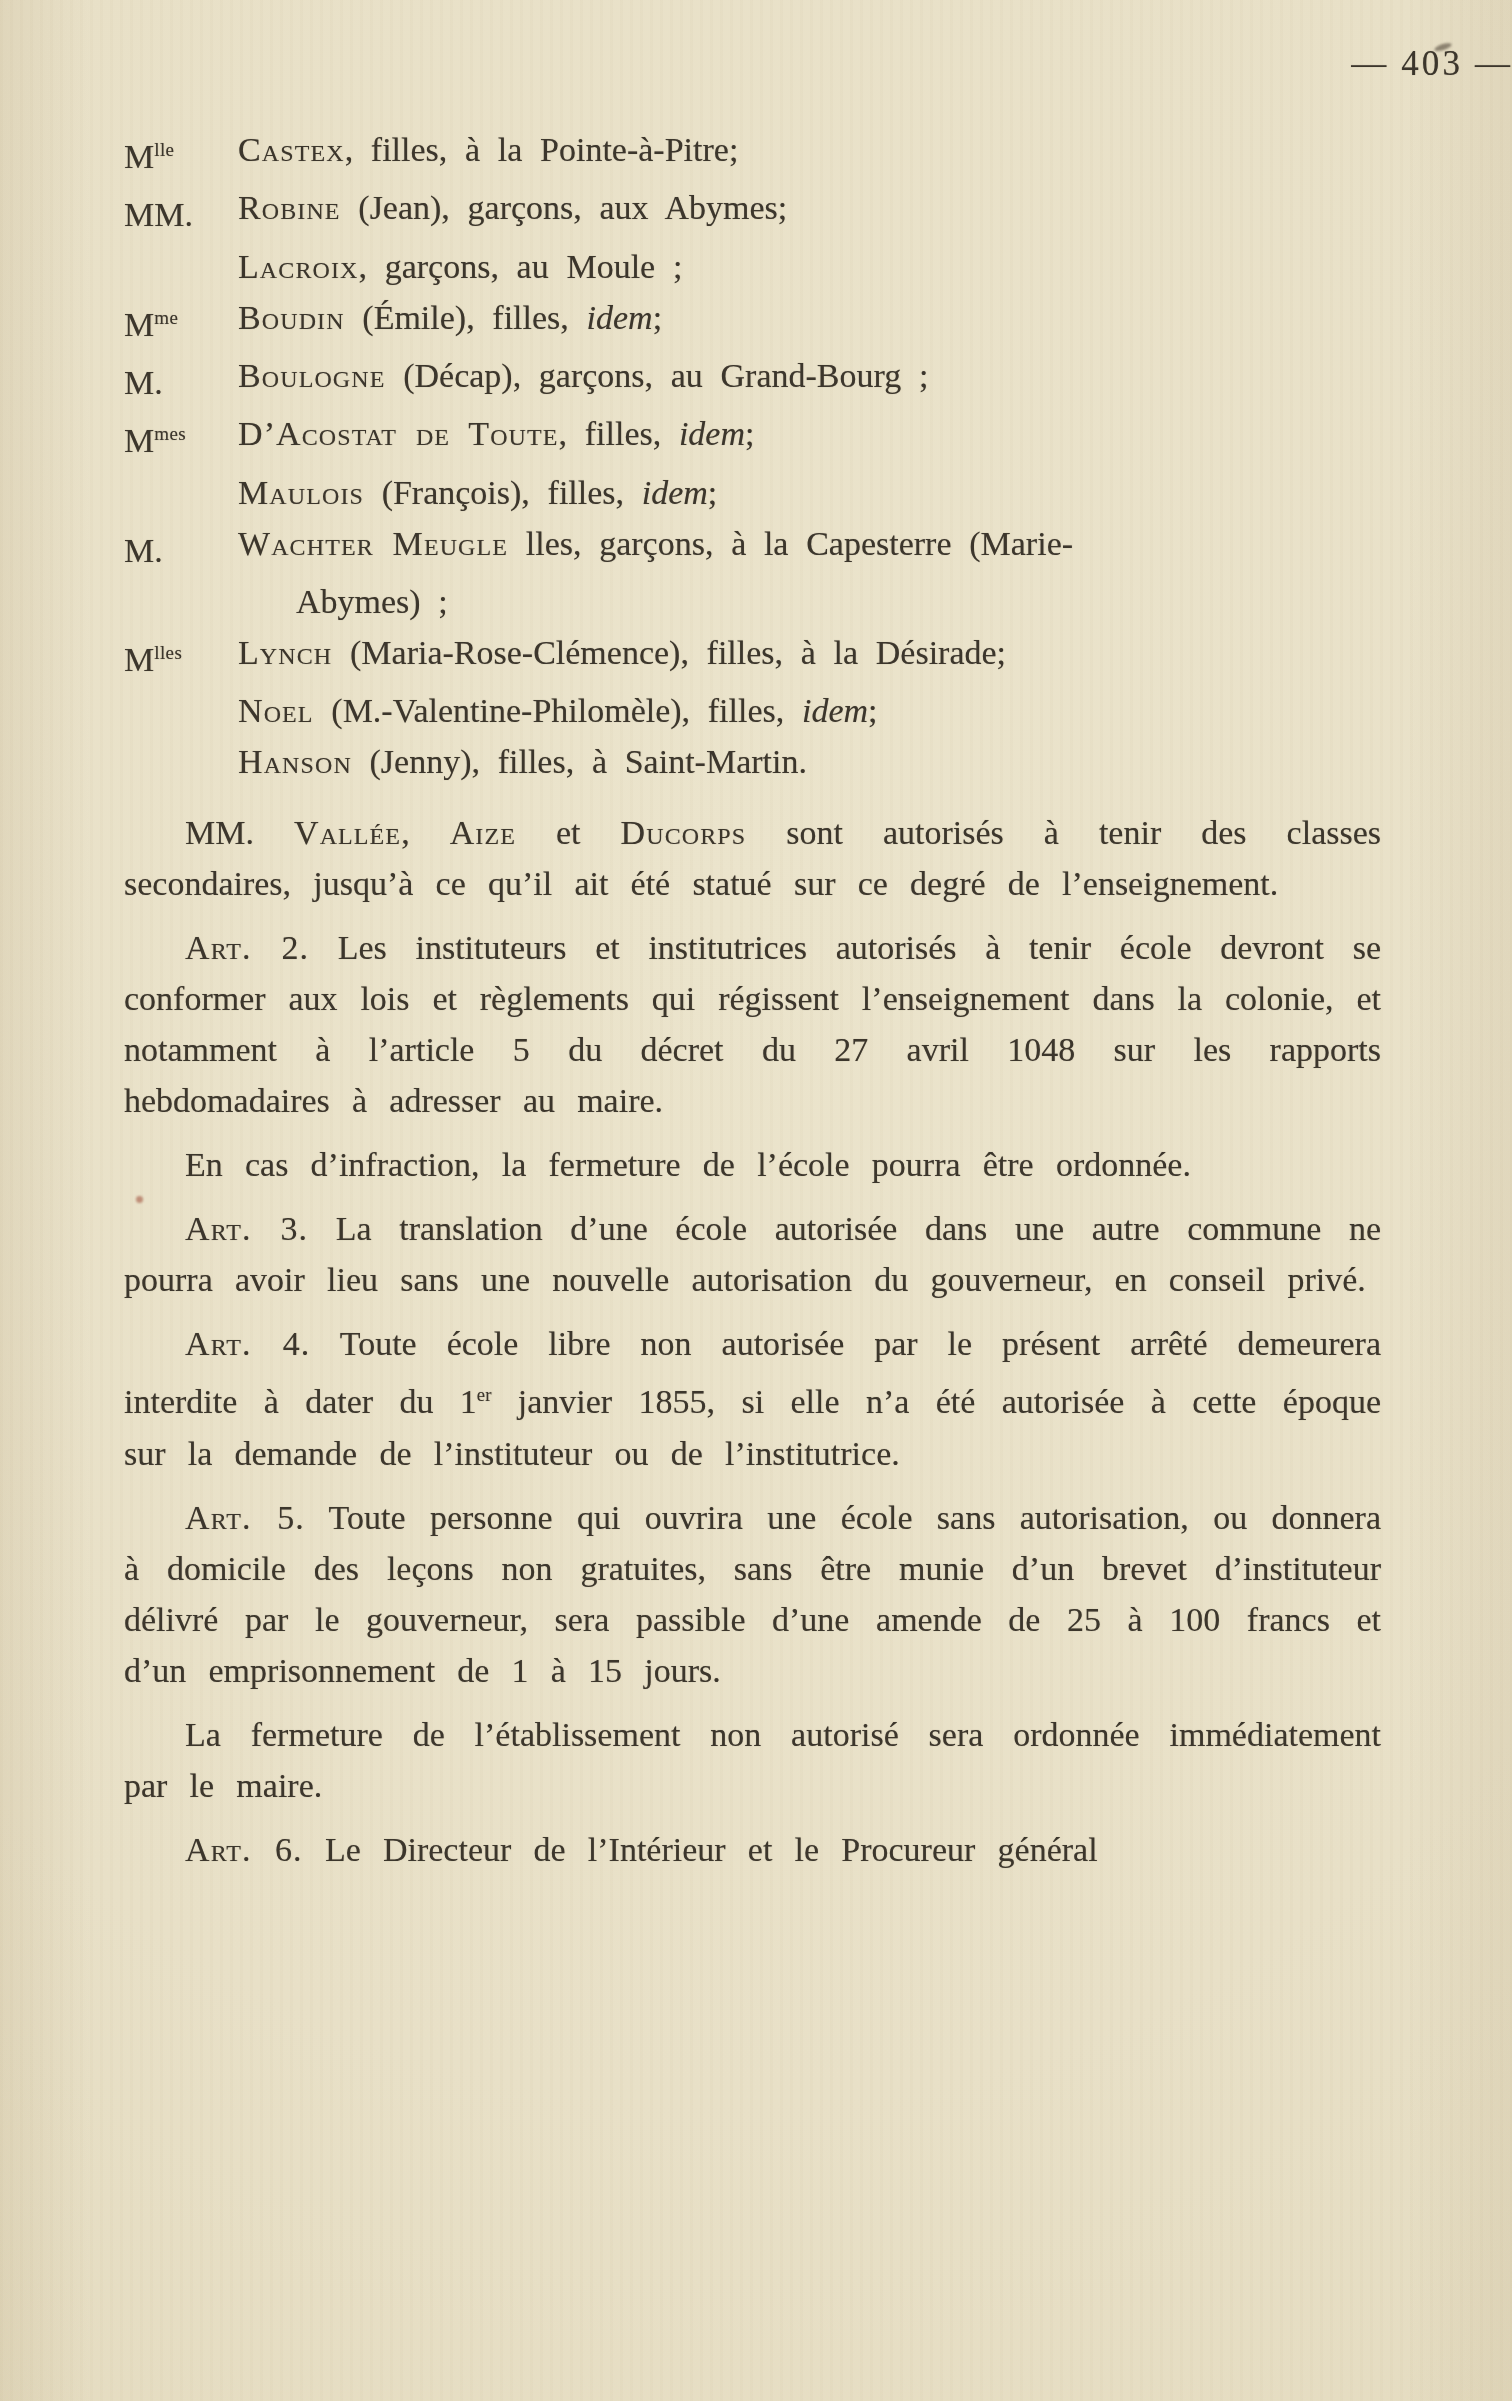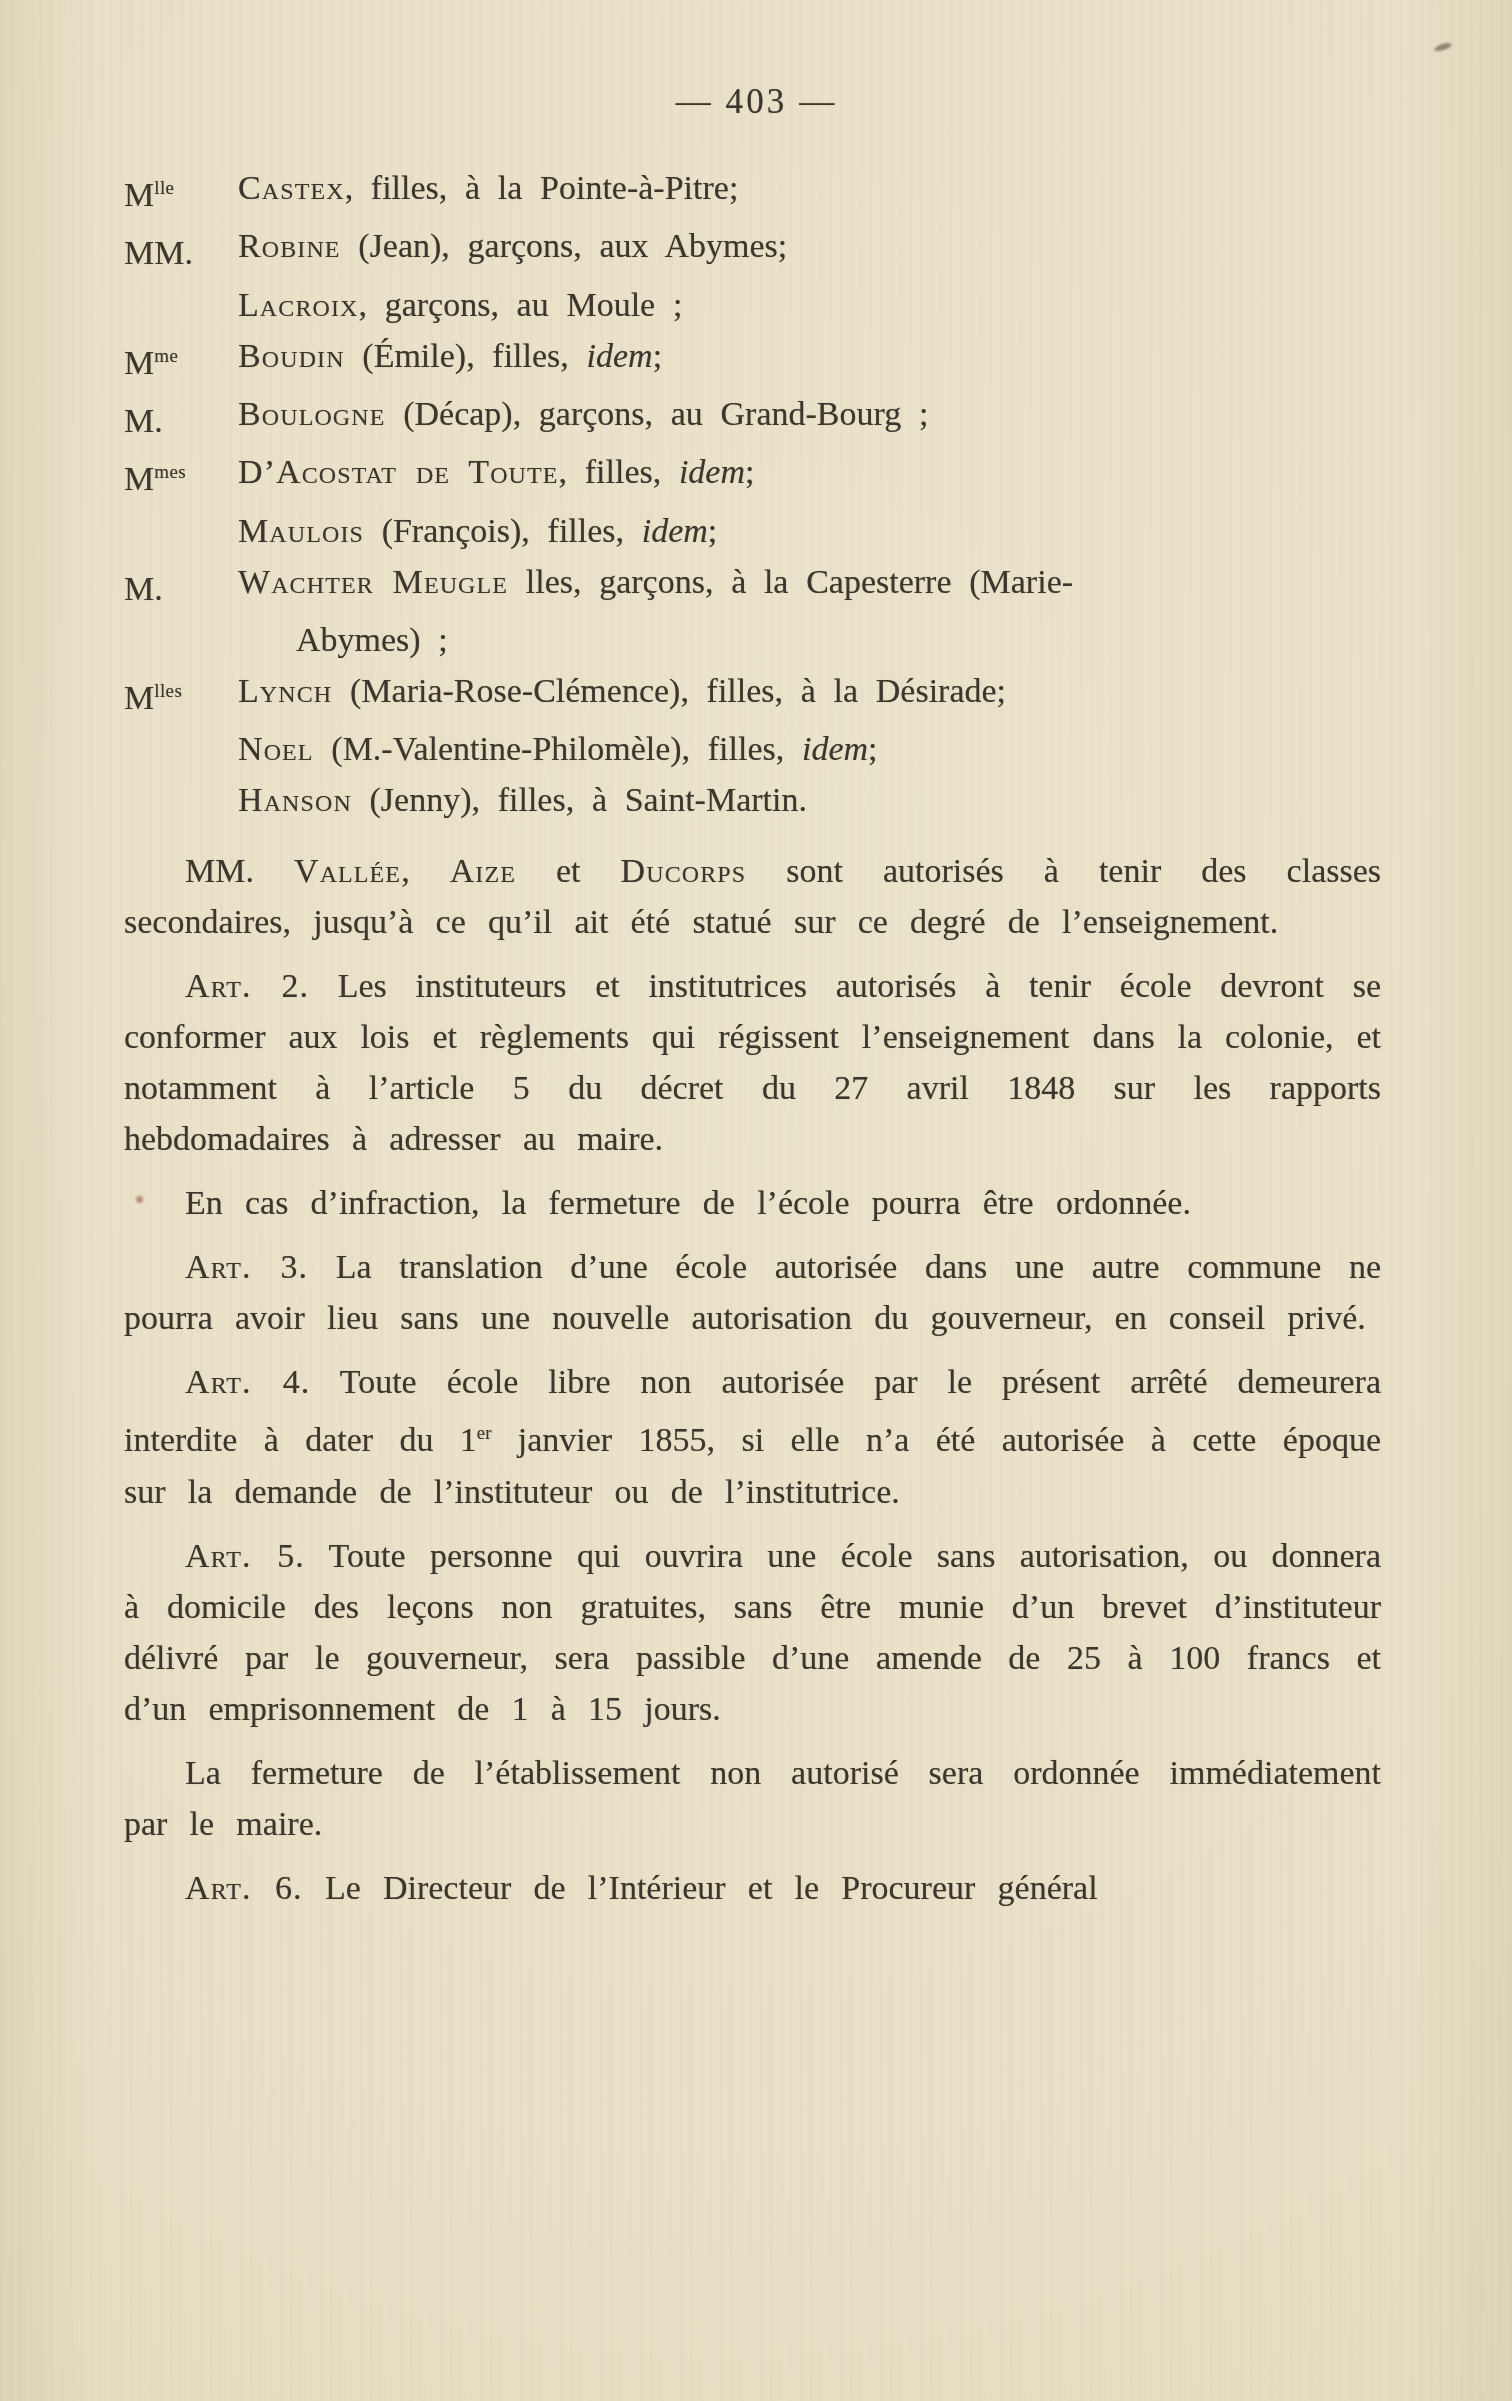--- a/index.html
+++ b/index.html
@@ -15,22 +15,22 @@
     color: #3c362c;
     background:
       linear-gradient(90deg, rgba(150,125,80,0.10) 0%, rgba(150,125,80,0.0) 6%, rgba(150,125,80,0.0) 93%, rgba(150,125,80,0.10) 100%),
       repeating-linear-gradient(90deg, rgba(170,150,105,0.045) 0px, rgba(170,150,105,0.045) 3.1px, rgba(0,0,0,0) 3.1px, rgba(0,0,0,0) 10px),
       radial-gradient(ellipse 130% 90% at 48% 38%, #ebe4cc 0%, #e8e0c7 55%, #e2d9bc 100%);
     font-size: 34px;
     line-height: 51px;
     text-shadow: 0 0 0.9px rgba(62,54,42,0.45);
   }
   .pagenum {
-    padding-top: 76px;
-    text-align: center;
+    padding-top: 38px;
+    text-align: right;
     letter-spacing: 3.1px;
     font-size: 35px;
   }
   .entries {
     margin-top: 35px;
     padding: 0 132px 0 124px;
     word-spacing: 9.2px;
   }
   .entry { display: flex; }
   .entry .lbl { flex: none; width: 114px; word-spacing: 0; }
@@ -117,21 +117,21 @@
     <div class="entry">
       <span class="lbl"><span></span><sup></sup></span>
       <span class="txt"><span class="sc">Hanson</span><span> (Jenny), filles, à Saint-Martin.</span><i></i><span></span></span>
     </div>
   </div>
 
   <div class="body-copy">
 
     <p class="para first"><span>MM. </span><span class="sc">Vallée</span><span>, </span><span class="sc">Aize</span><span> et </span><span class="sc">Ducorps</span><span> sont autorisés à tenir des classes secondaires, jusqu’à ce qu’il ait été statué sur ce degré de l’enseignement.</span></p>
 
-    <p class="para"><span class="sc">Art. 2.</span><span> Les instituteurs et institutrices autorisés à tenir école devront se conformer aux lois et règlements qui régissent l’enseignement dans la colonie, et notamment à l’article 5 du décret du 27 avril 1848 sur les rapports hebdomadaires à adresser au maire.</span></p>
+    <p class="para"><span class="sc">Art. 2.</span><span> Les instituteurs et institutrices autorisés à tenir école devront se conformer aux lois et règlements qui régissent l’enseignement dans la colonie, et notamment à l’article 5 du décret du 27 avril 1048 sur les rapports hebdomadaires à adresser au maire.</span></p>
 
     <p class="para"><span>En cas d’infraction, la fermeture de l’école pourra être ordonnée.</span></p>
 
     <p class="para"><span class="sc">Art. 3.</span><span> La translation d’une école autorisée dans une autre commune ne pourra avoir lieu sans une nouvelle autorisation du gouverneur, en conseil privé.</span></p>
 
     <p class="para"><span class="sc">Art. 4.</span><span> Toute école libre non autorisée par le présent arrêté demeurera interdite à dater du 1</span><sup class="ord">er</sup><span> janvier 1855, si elle n’a été autorisée à cette époque sur la demande de l’instituteur ou de l’institutrice.</span></p>
 
     <p class="para"><span class="sc">Art. 5.</span><span> Toute personne qui ouvrira une école sans autorisation, ou donnera à domicile des leçons non gratuites, sans être munie d’un brevet d’instituteur délivré par le gouverneur, sera passible d’une amende de 25 à 100 francs et d’un emprisonnement de 1 à 15 jours.</span></p>
 
     <p class="para"><span>La fermeture de l’établissement non autorisé sera ordonnée immédiatement par le maire.</span></p>

